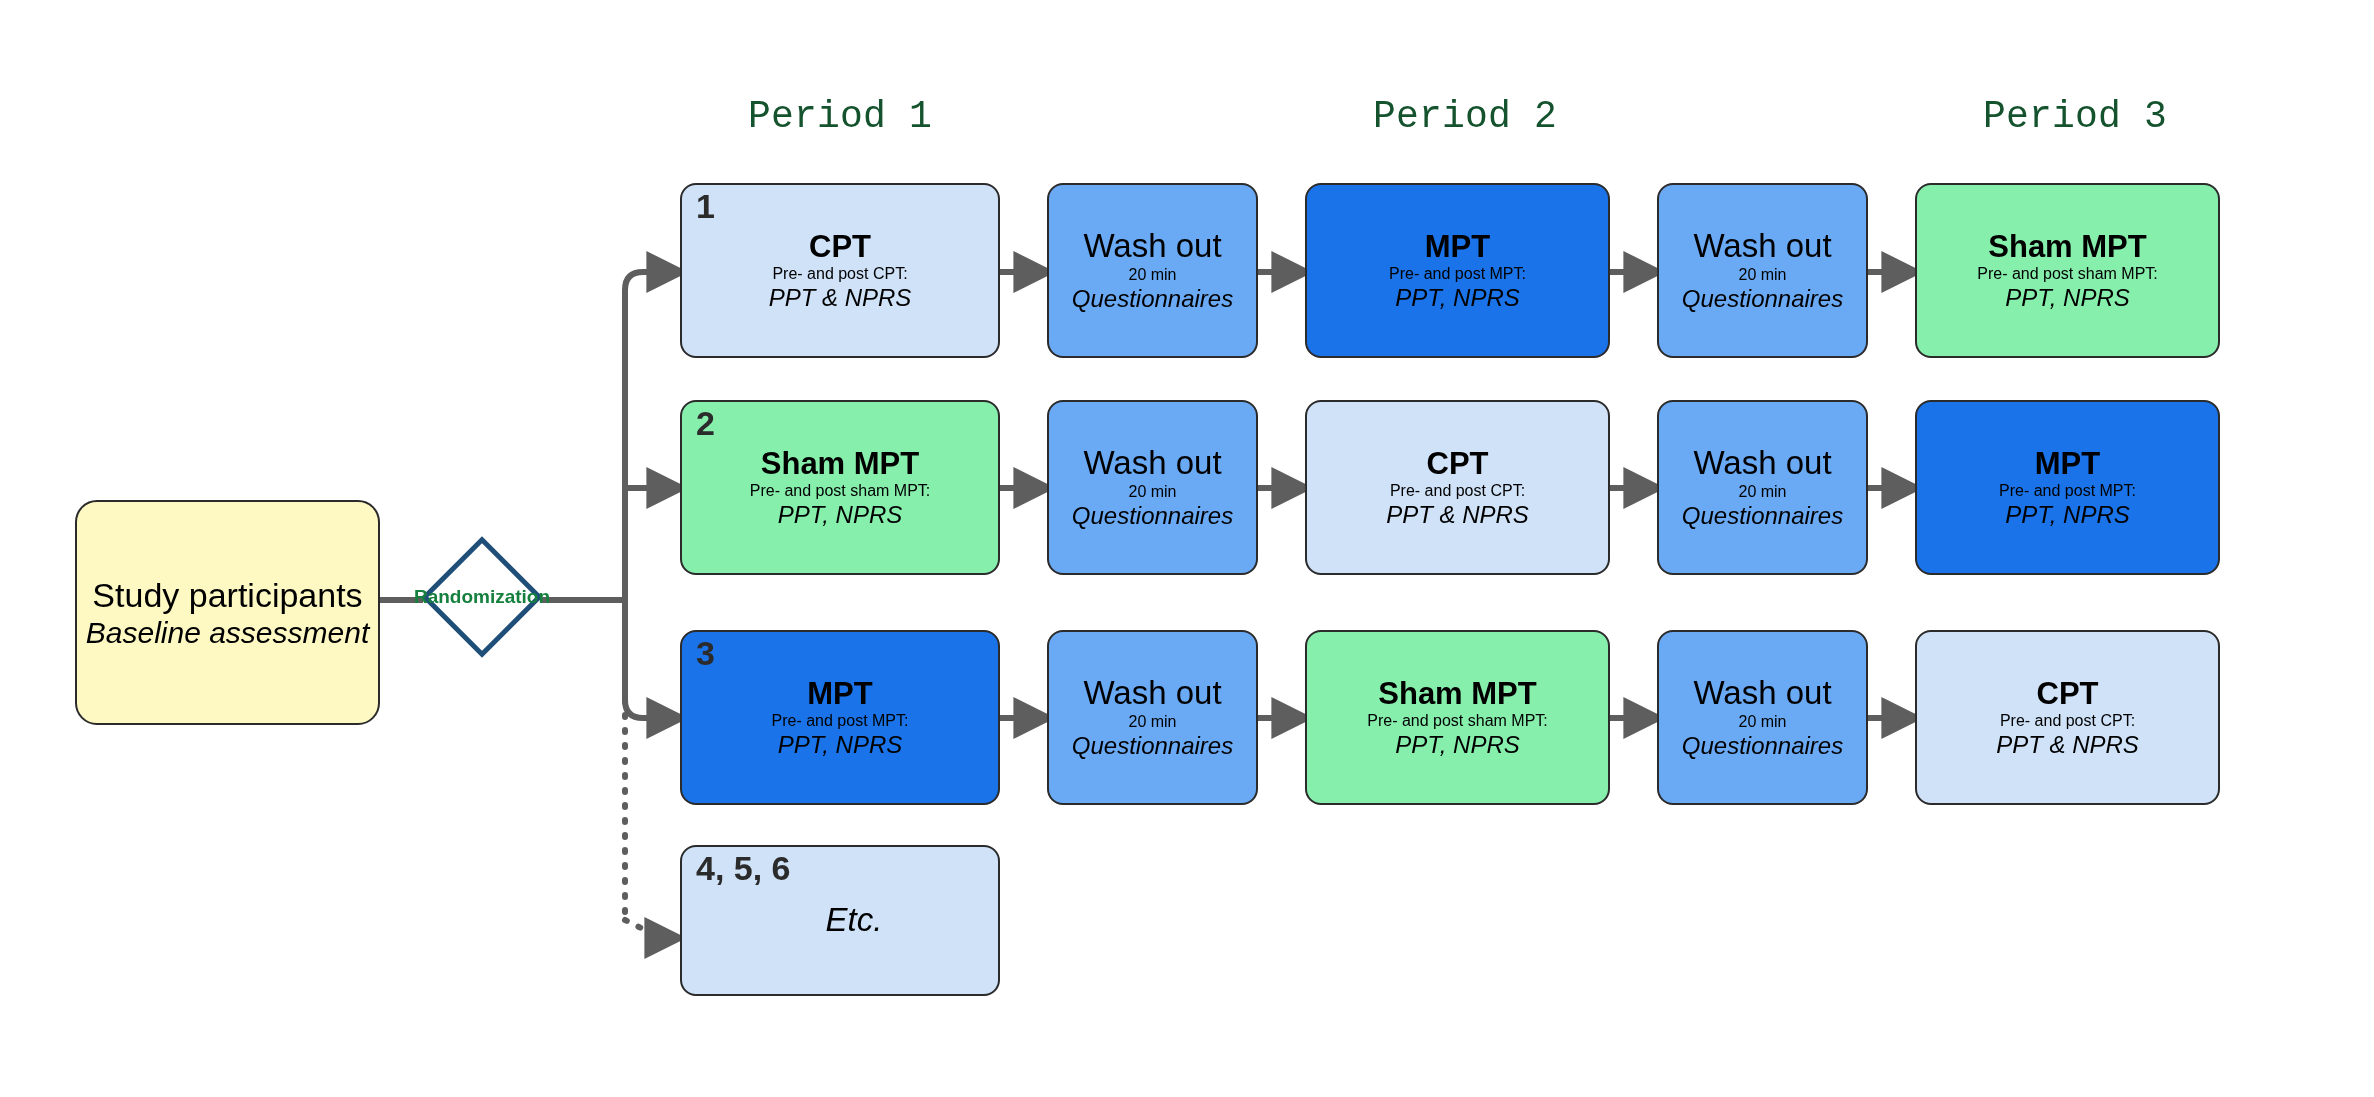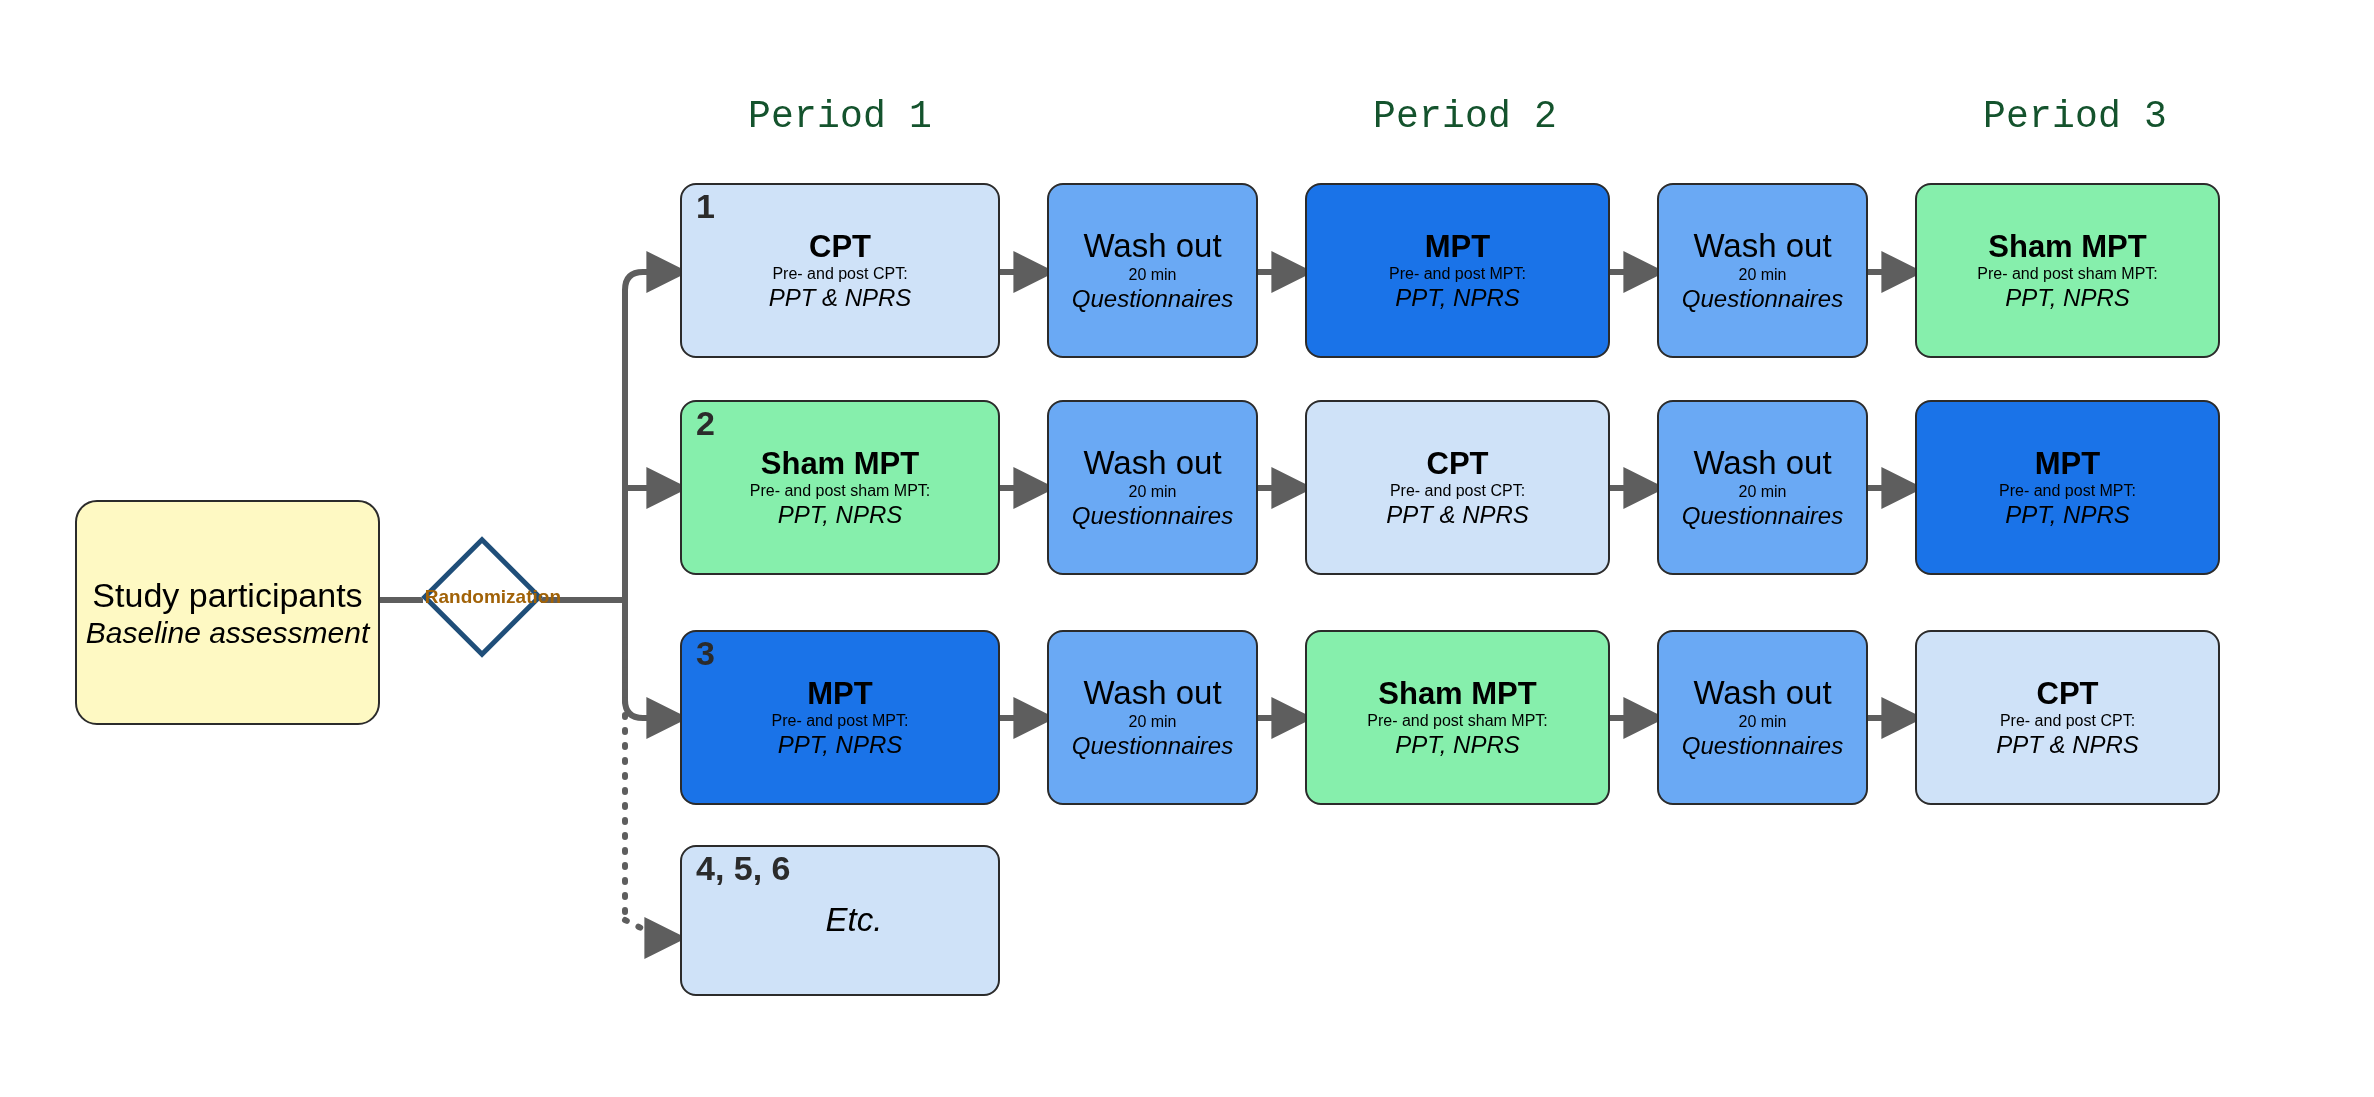--- a/index.html
+++ b/index.html
@@ -61,22 +61,22 @@
     position:absolute;left:50%;top:50%;
     width:86px;height:86px;margin-left:-43px;margin-top:-43px;
     background:#ffffff;
     border:5px solid #1f4e79;
     transform:rotate(45deg);
     box-sizing:border-box;
   }
   #diamond-label{
     position:absolute;left:-17px;top:50%;width:158px;
     margin-top:-11px;
-    text-align:right;
-    font-size:19px;font-weight:bold;color:#a16207;
+    text-align:center;
+    font-size:19px;font-weight:bold;color:#15803d;
     white-space:nowrap;
   }
 
   
   .badge{
     position:absolute;left:14px;top:4px;
     font-size:34px;font-weight:bold;color:#2b2b2b;
     line-height:1;
   }
 

